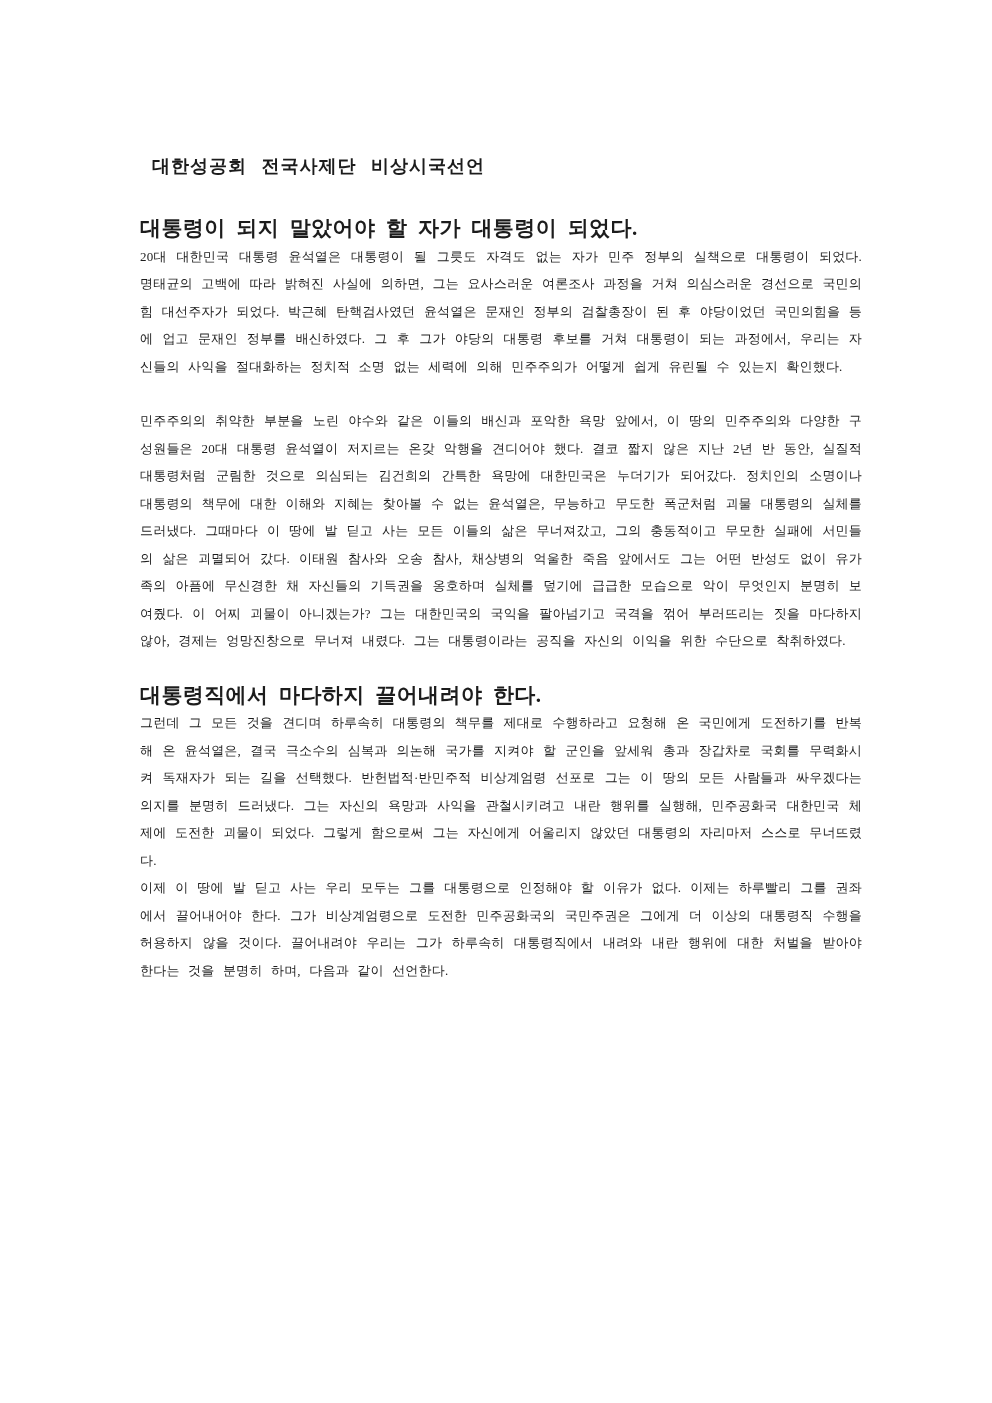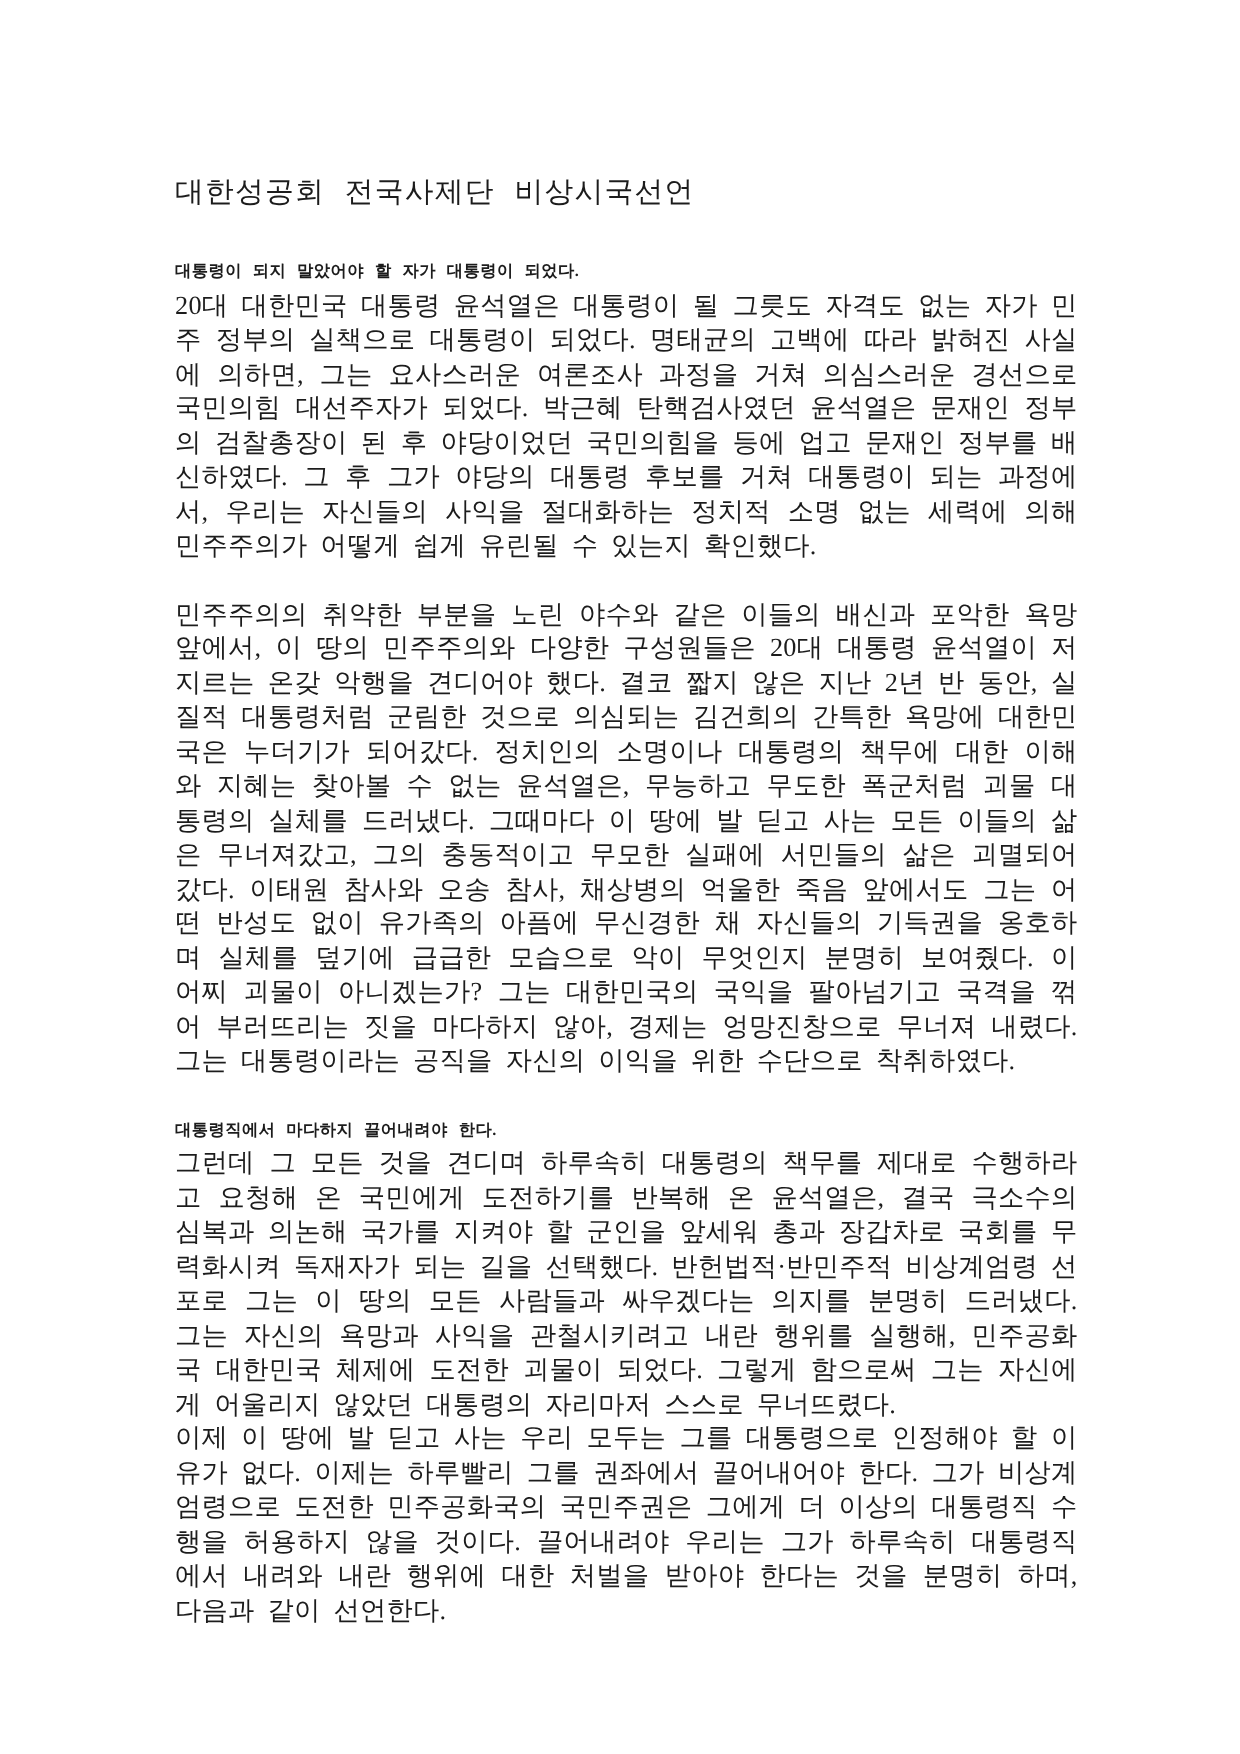--- a/index.html
+++ b/index.html
@@ -16,23 +16,23 @@
     -webkit-font-smoothing: antialiased;
   }
   .page {
     box-sizing: border-box;
     width: 992px;
     height: 1403px;
     padding: 141px 130px 0 140px;
     background: #ffffff;
   }
   .doc-title {
-    margin: 0;
-    font-size: 23px;
-    font-weight: 400;
+    margin: 12px;
+    font-size: 18px;
+    font-weight: 700;
     letter-spacing: 1px;
     word-spacing: 9px;
     line-height: 26px;
   }
   .headline {
     margin-top: 51px;
   }
   .headline-line1 {
     margin: 0;
     font-size: 23px;
@@ -50,29 +50,29 @@
     line-height: 35px;
   }
   .doc-section {
     margin-top: 27px;
   }
   .doc-section.first {
     margin-top: 36px;
   }
   .section-heading {
     margin: 0;
-    font-size: 13px;
+    font-size: 21px;
     font-weight: 700;
     letter-spacing: 0.4px;
     word-spacing: 5px;
     line-height: 27.5px;
   }
   .section-body {
     margin: 0;
-    font-size: 21px;
+    font-size: 13px;
     font-weight: 400;
     line-height: 27.5px;
     letter-spacing: 0.2px;
     word-spacing: 5px;
     text-align: justify;
     text-justify: inter-word;
   }
   .section-body + .section-body {
     margin-top: 0;
   }

